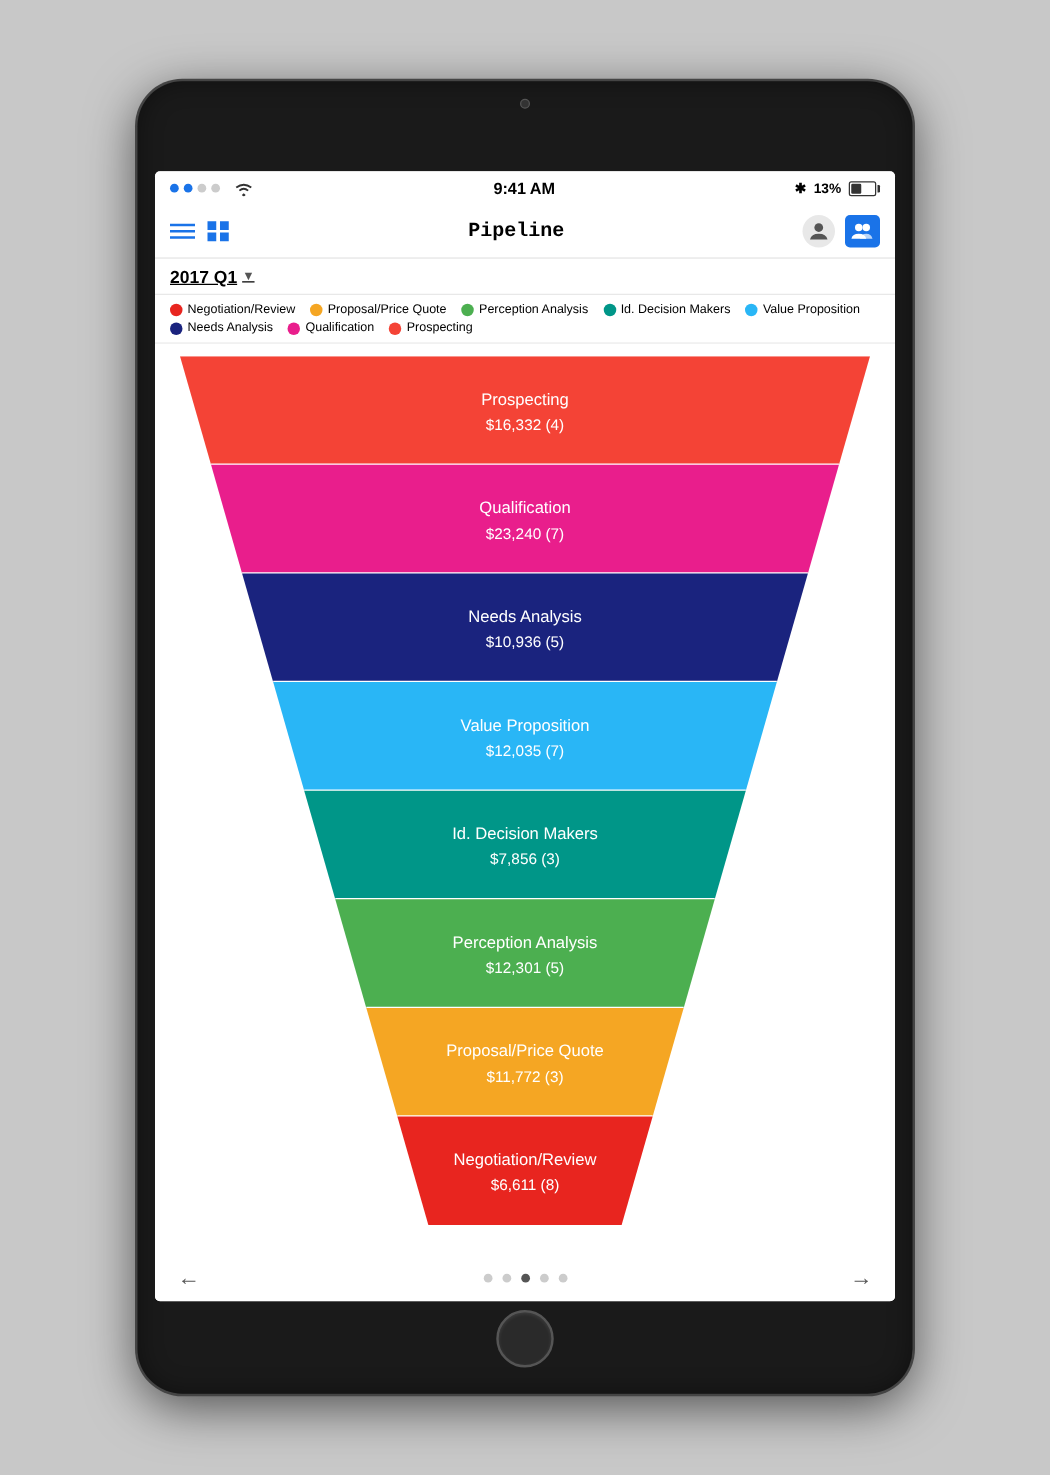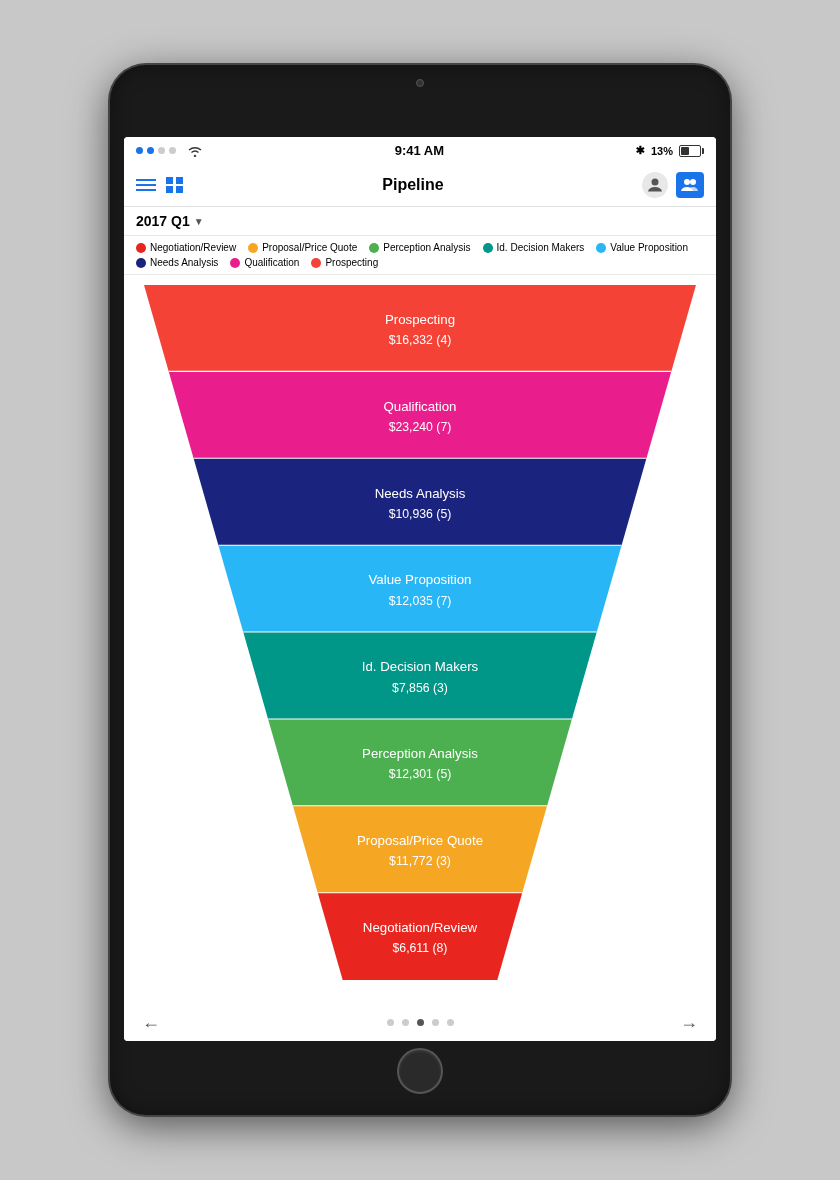--- a/index.html
+++ b/index.html
@@ -79,21 +79,21 @@
       border-bottom: 1px solid #e0e0e0;
       display: flex;
       align-items: center;
       padding: 8px 12px;
       gap: 10px;
     }
     .nav-icon { display: flex; flex-direction: column; gap: 3px; cursor: pointer; }
     .nav-icon span { display: block; width: 20px; height: 2px; background: #1a73e8; }
     .nav-grid-icon { display: grid; grid-template-columns: 1fr 1fr; gap: 2px; width: 18px; cursor: pointer; }
     .nav-grid-icon span { display: block; width: 7px; height: 7px; background: #1a73e8; }
-    .nav-title { flex: 1; text-align: center; font-size: 16px; font-weight: 700; color: #000; }
+    .nav-title { flex: 1; text-align: center; font-size: 16px; font-weight: 700; color: #000; font-family: Liberation Mono, monospace; }
     .nav-right { display: flex; gap: 8px; align-items: center; }
     .user-icon-single {
       width: 26px; height: 26px;
       background: #e8e8e8; border-radius: 50%;
       display: flex; align-items: center; justify-content: center;
       font-size: 14px; color: #555; cursor: pointer;
     }
     .user-icon-group {
       width: 28px; height: 26px;
       background: #1a73e8; border-radius: 4px;
@@ -102,20 +102,21 @@
     }
 
     
     .filter-bar {
       background: #fff;
       padding: 6px 12px;
       border-bottom: 1px solid #e8e8e8;
       display: flex;
       align-items: center;
       justify-content: space-between;
+      text-decoration: underline;
     }
     .filter-label {
       font-size: 14px; font-weight: 600; color: #000;
       display: flex; align-items: center; gap: 4px;
     }
     .dropdown-arrow { font-size: 10px; color: #555; }
 
     
     .legend {
       background: #fff;

